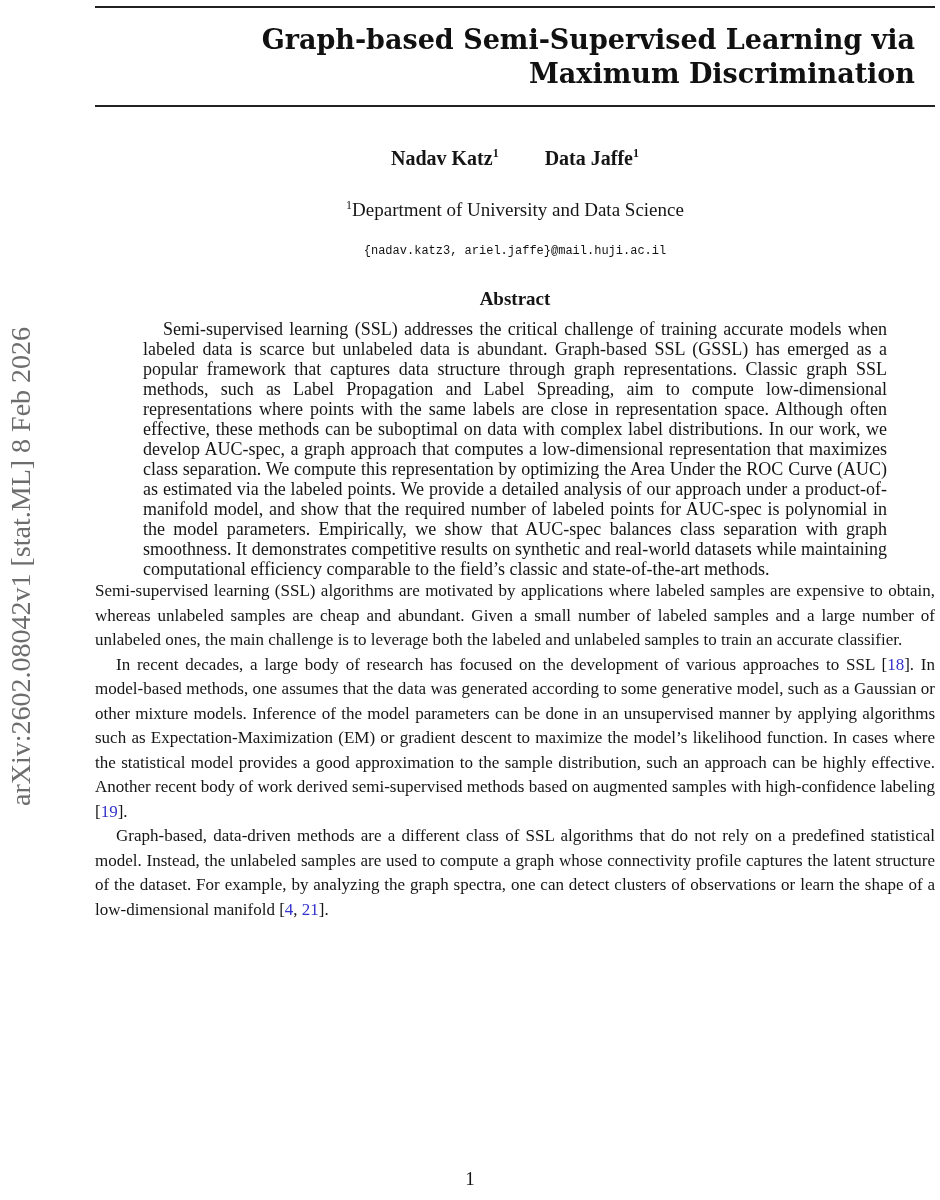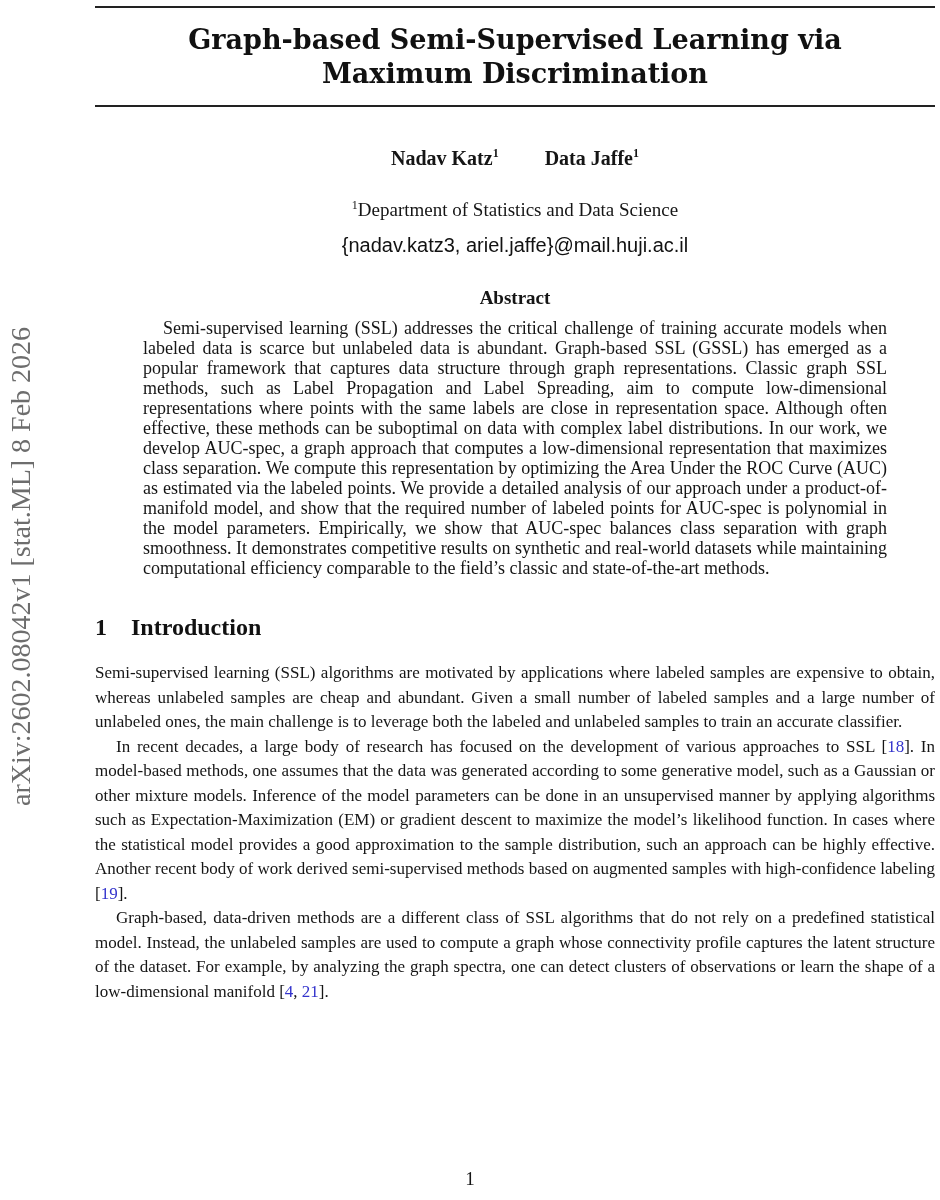--- a/index.html
+++ b/index.html
@@ -25,21 +25,21 @@
     border: none;
     border-top: 2px solid #222222;
     margin: 0;
   }
   .rule-top { margin-top: 6px; }
   .paper-title {
     font-family: "DejaVu Serif", "Liberation Serif", serif;
     font-weight: bold;
     font-size: 27px;
     line-height: 34px;
-    text-align: center;
+    text-align: right;
     max-width: 800px;
     margin: 15px auto 14px auto;
     color: #111111;
   }
   .authors-row {
     display: flex;
     justify-content: center;
     gap: 46px;
     margin-top: 40px;
     font-weight: bold;
@@ -51,23 +51,23 @@
     line-height: 0;
   }
   .affiliation {
     text-align: center;
     font-size: 19px;
     line-height: 25px;
     margin-top: 27px;
   }
   .email-line {
     text-align: center;
-    font-family: Liberation Sans, sans-serif;
-    font-size: 20px;
-    margin-top: 12px;
+    font-family: Liberation Mono, monospace;
+    font-size: 12px;
+    margin-top: 22px;
     color: #111111;
   }
   .abstract-heading {
     text-align: center;
     font-weight: bold;
     font-size: 19px;
     margin-top: 30px;
   }
   .abstract-body {
     margin: 9px 48px 0 48px;
@@ -129,32 +129,29 @@
   <div class="paper-title">Graph-based Semi-Supervised Learning via Maximum Discrimination</div>
 
   <hr class="rule">
 
   <div class="authors-row">
     <span><span>Nadav Katz</span><sup>1</sup></span>
     <span><span>Data Jaffe</span><sup>1</sup></span>
   </div>
 
   <div class="affiliation">
-    <div><sup>1</sup><span>Department of Statistics and Data Science</span></div>
+    <div><sup>1</sup><span>Department of University and Data Science</span></div>
   </div>
 
   <div class="email-line">{nadav.katz3, ariel.jaffe}@mail.huji.ac.il</div>
 
   <div class="abstract-heading">Abstract</div>
 
   <div class="abstract-body">Semi-supervised learning (SSL) addresses the critical challenge of training accurate models when labeled data is scarce but unlabeled data is abundant. Graph-based SSL (GSSL) has emerged as a popular framework that captures data structure through graph representations. Classic graph SSL methods, such as Label Propagation and Label Spreading, aim to compute low-dimensional representations where points with the same labels are close in representation space. Although often effective, these methods can be suboptimal on data with complex label distributions. In our work, we develop AUC-spec, a graph approach that computes a low-dimensional representation that maximizes class separation. We compute this representation by optimizing the Area Under the ROC Curve (AUC) as estimated via the labeled points. We provide a detailed analysis of our approach under a product-of-manifold model, and show that the required number of labeled points for AUC-spec is polynomial in the model parameters. Empirically, we show that AUC-spec balances class separation with graph smoothness. It demonstrates competitive results on synthetic and real-world datasets while maintaining computational efficiency comparable to the field’s classic and state-of-the-art methods.</div>
 
-  <div class="section-heading">
-    <span class="section-number">1</span><span>Introduction</span>
-  </div>
 
   <div class="body-text">
       <p class=""><span>Semi-supervised learning (SSL) algorithms are motivated by applications where labeled samples are expensive to obtain, whereas unlabeled samples are cheap and abundant. Given a small number of labeled samples and a large number of unlabeled ones, the main challenge is to leverage both the labeled and unlabeled samples to train an accurate classifier.</span></p>
       <p class="indent"><span>In recent decades, a large body of research has focused on the development of various approaches to SSL [</span><span class="cite">18</span><span>]. In model-based methods, one assumes that the data was generated according to some generative model, such as a Gaussian or other mixture models. Inference of the model parameters can be done in an unsupervised manner by applying algorithms such as Expectation-Maximization (EM) or gradient descent to maximize the model’s likelihood function. In cases where the statistical model provides a good approximation to the sample distribution, such an approach can be highly effective. Another recent body of work derived semi-supervised methods based on augmented samples with high-confidence labeling [</span><span class="cite">19</span><span>].</span></p>
       <p class="indent"><span>Graph-based, data-driven methods are a different class of SSL algorithms that do not rely on a predefined statistical model. Instead, the unlabeled samples are used to compute a graph whose connectivity profile captures the latent structure of the dataset. For example, by analyzing the graph spectra, one can detect clusters of observations or learn the shape of a low-dimensional manifold [</span><span class="cite">4</span><span>, </span><span class="cite">21</span><span>].</span></p>
     </div>
 
 </div>
 
 <div class="page-number">1</div>

